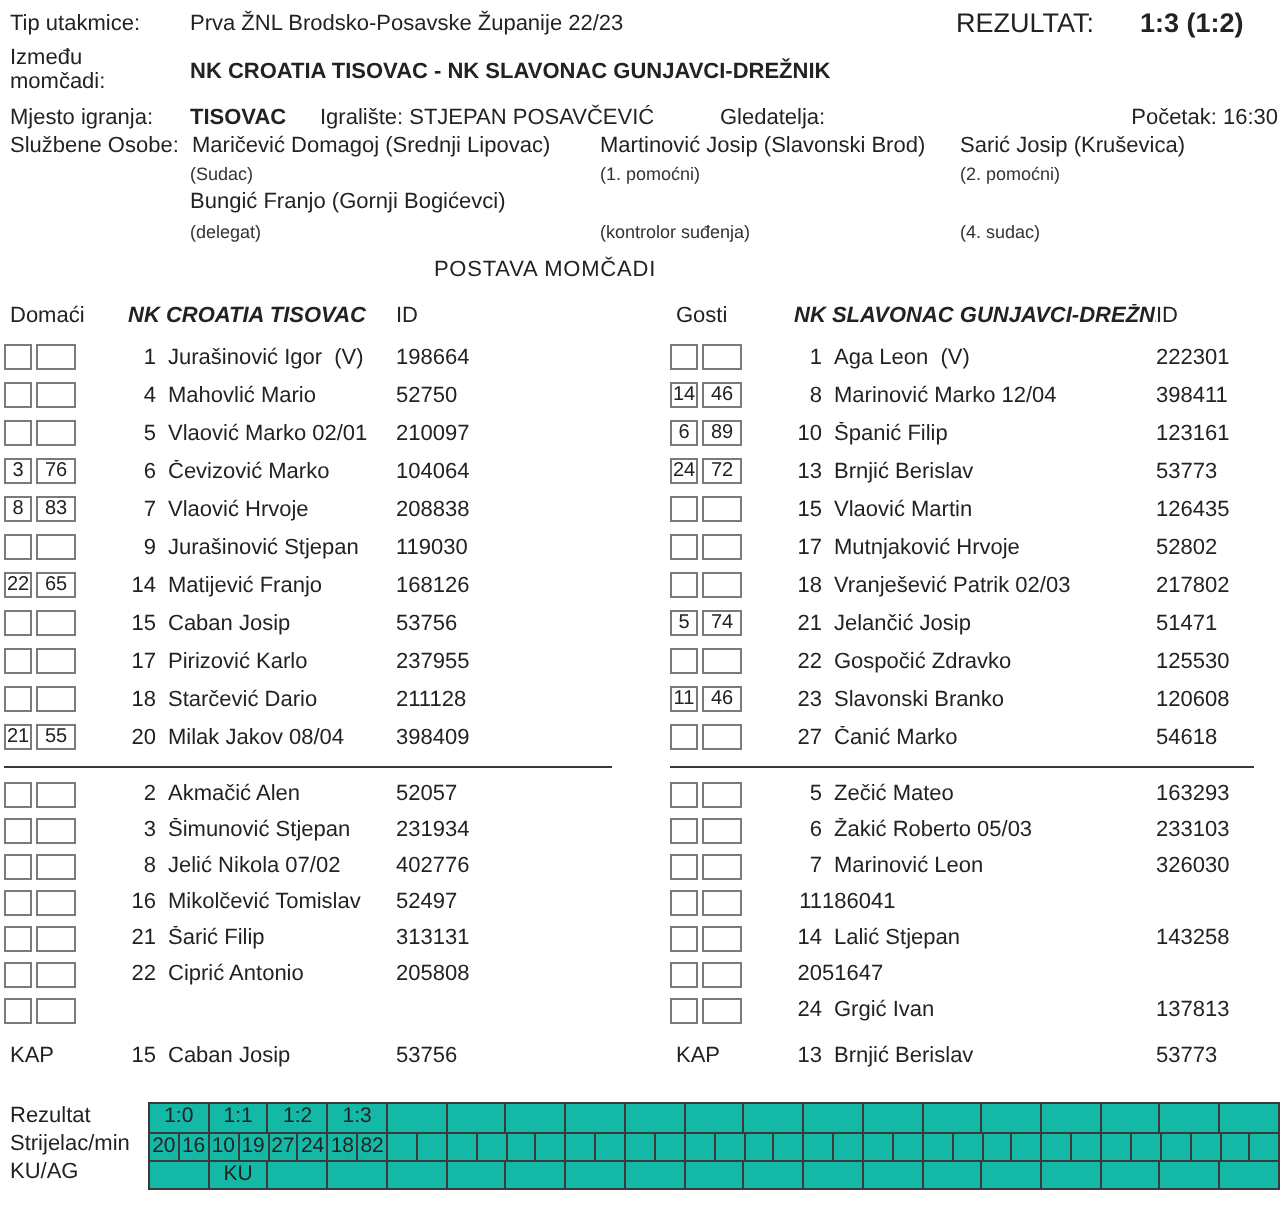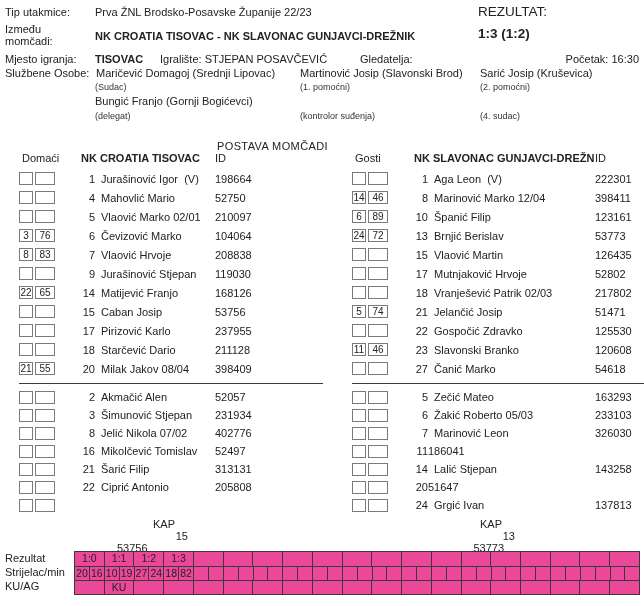--- a/index.html
+++ b/index.html
@@ -3,48 +3,48 @@
 <meta charset="utf-8">
 <style>
   html,body{margin:0;padding:0;}
   body{
     width:644px;height:606px;position:relative;background:#fff;color:#222;
     font-family:"Liberation Sans",sans-serif;font-size:11px;overflow:hidden;
   }
   .abs{position:absolute;}
   .b{font-weight:bold;}
   .cap{font-size:9px;color:#333;}
-  .rez{font-size:13.5px;display:flex;gap:7px;align-items:baseline;flex-direction:column;}
-  .title{left:0;top:140px;width:545px;text-align:center;letter-spacing:.4px;}
+  .rez{font-size:13.5px;display:flex;gap:23px;align-items:baseline;}
+  .title{left:0;top:129px;width:545px;text-align:center;letter-spacing:.4px;}
 
   
-  .team{position:absolute;top:152px;margin-left:17px;}
+  .team{position:absolute;top:152px;}
   .team.home{left:2px;width:318px;}
   .team.away{left:335px;width:306px;}
   .thead{display:flex;align-items:flex-start;margin-bottom:4px;line-height:13px;}
   .trow{display:flex;align-items:center;height:19px;}
   .subs .trow{height:18px;}
   .c-tag{width:56px;padding-left:3px;box-sizing:border-box;flex:none;}
   .c-boxes{width:56px;display:flex;align-items:center;flex:none;}
   .box{height:13px;border:1px solid #7a7a7a;box-sizing:border-box;text-align:center;
        font-size:10px;line-height:11px;background:#fff;}
   .box1{width:14px;margin-right:2px;}
   .box2{width:20px;}
   .c-num{width:20px;text-align:right;flex:none;}
   .c-name{flex:1;padding-left:6px;white-space:pre;overflow:hidden;}
   .home .c-id{width:122px;flex:none;}
   .away .c-id{width:63px;flex:none;}
-  .thead .c-name{font-weight:bold;}
+  .thead .c-name{font-weight:bold;font-style:italic;}
   .tdiv{border-top:1px solid #3a3a3a;margin:5px 14px 4px 0;}
-  .kap{margin-top:4px;flex-direction:column;}
+  .kap{margin-top:4px;}
 
   
   .blabels{position:absolute;left:5px;top:551px;}
   .blabel{height:14px;line-height:14px;}
-  .btable{position:absolute;left:74px;top:551px;width:564px;border:1px solid #3a3a3a;background:#ec4899;}
+  .btable{position:absolute;left:74px;top:551px;width:564px;border:1px solid #3a3a3a;background:#14b8a6;}
   .brow{display:flex;height:14px;box-sizing:border-box;}
   .brow + .brow{border-top:1px solid #3a3a3a;}
   .bcell{flex:1;border-left:1px solid #3a3a3a;text-align:center;font-size:10.5px;
          line-height:13px;overflow:hidden;box-sizing:border-box;}
   .bcell:first-child{border-left:none;}
 </style>
 </head>
 <body>
 
 <div>

